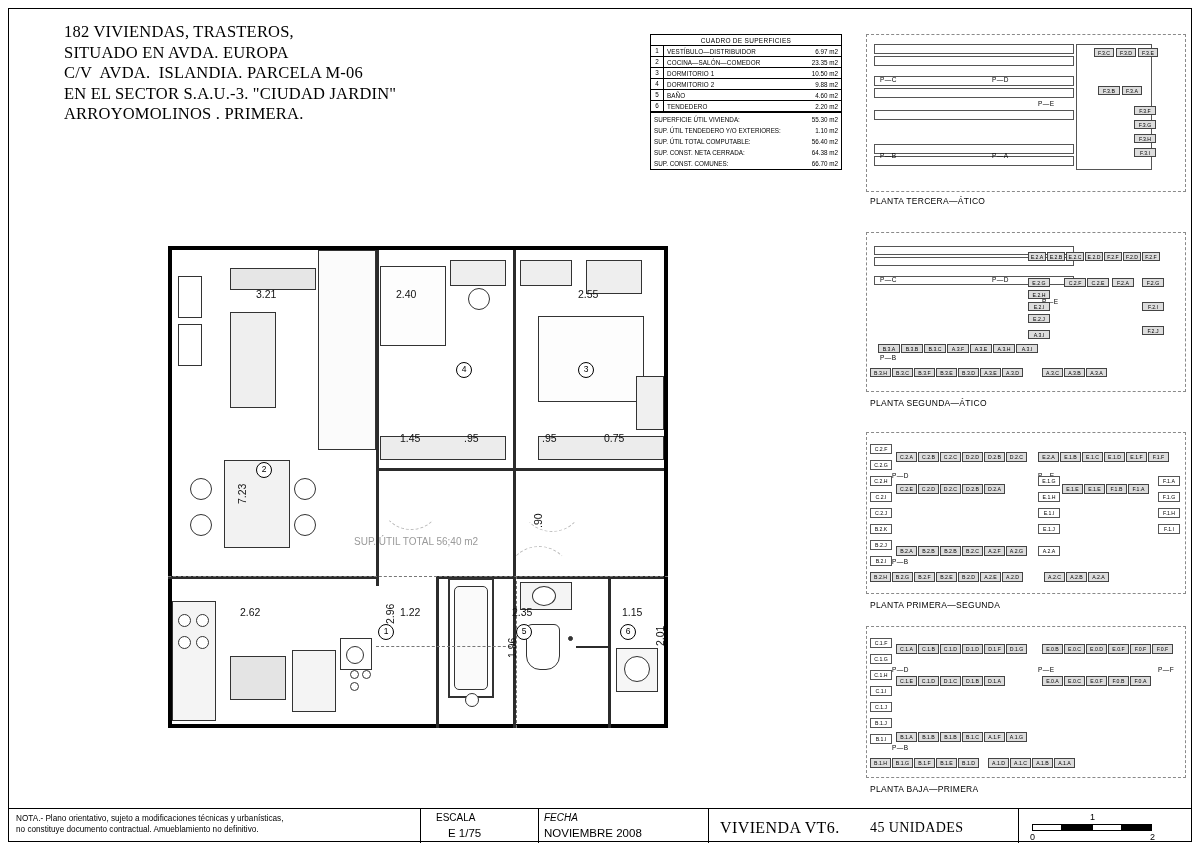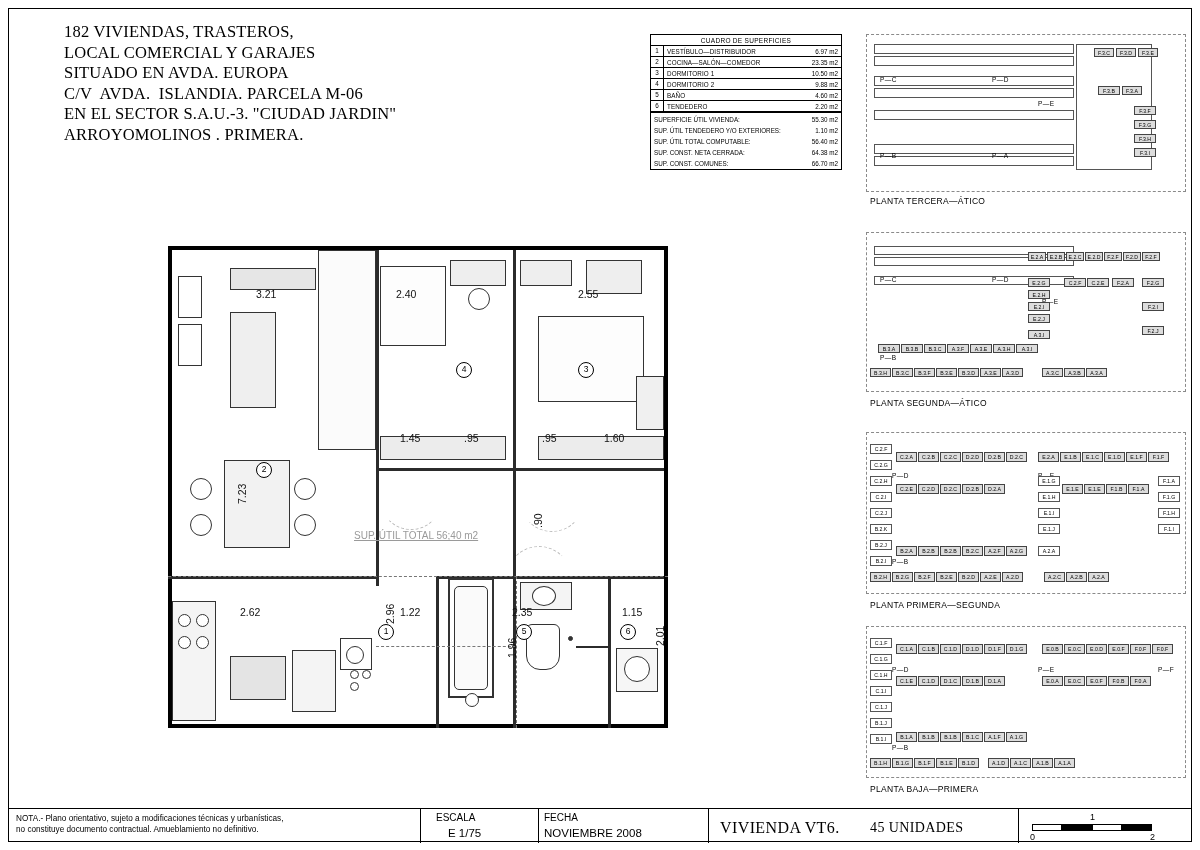--- a/index.html
+++ b/index.html
@@ -58,21 +58,20 @@
   .sb-num{position:absolute;font-size:9px;}
 </style>
 </head>
 <body>
 
 <div class="sheet">
   <div class="frame"></div>
 
   <div class="title-block">
     <div>182 VIVIENDAS, TRASTEROS,</div>
-    <div>LOCAL COMERCIAL Y GARAJES</div>
     <div>SITUADO EN AVDA. EUROPA</div>
     <div>C/V  AVDA.  ISLANDIA. PARCELA M-06</div>
     <div>EN EL SECTOR S.A.U.-3. "CIUDAD JARDIN"</div>
     <div>ARROYOMOLINOS . PRIMERA.</div>
   </div>
 
   <div class="surf-table">
     <div class="surf-title">CUADRO DE SUPERFICIES</div>
     <div class="surf-row">
       <div class="n">1</div>
@@ -201,32 +200,32 @@
     <div class="dashline" style="left:0;top:330px;width:500px;"></div>
     <div class="dashline" style="left:208px;top:400px;width:140px;"></div>
     <div class="dashlinev" style="left:348px;top:330px;height:152px;"></div>
 
     <div class="dim" style="left:88px;top:42px;">3.21</div>
     <div class="dim" style="left:228px;top:42px;">2.40</div>
     <div class="dim" style="left:410px;top:42px;">2.55</div>
     <div class="dim" style="left:232px;top:186px;">1.45</div>
     <div class="dim" style="left:296px;top:186px;">.95</div>
     <div class="dim" style="left:374px;top:186px;">.95</div>
-    <div class="dim" style="left:436px;top:186px;">1.60</div>
+    <div class="dim" style="left:436px;top:186px;">0.75</div>
     <div class="dimv" style="left:68px;top:258px;">7.23</div>
     <div class="dim" style="left:72px;top:360px;">2.62</div>
     <div class="dimv" style="left:216px;top:378px;">2.96</div>
     <div class="dim" style="left:232px;top:360px;">1.22</div>
     <div class="dim" style="left:344px;top:360px;">2.35</div>
     <div class="dimv" style="left:338px;top:412px;">1.96</div>
     <div class="dim" style="left:454px;top:360px;">1.15</div>
     <div class="dimv" style="left:486px;top:400px;">2.01</div>
     <div class="dimv" style="left:364px;top:282px;">.90</div>
 
-    <div class="sup-label" style="left:186px;top:284px;text-decoration:underline;">SUP. ÚTIL TOTAL 56;40 m2</div>
+    <div class="sup-label" style="left:186px;top:290px;">SUP. ÚTIL TOTAL 56;40 m2</div>
 
     <div class="numcirc" style="left:210px;top:378px;">1</div>
     <div class="numcirc" style="left:88px;top:216px;">2</div>
     <div class="numcirc" style="left:410px;top:116px;">3</div>
     <div class="numcirc" style="left:288px;top:116px;">4</div>
     <div class="numcirc" style="left:348px;top:378px;">5</div>
     <div class="numcirc" style="left:452px;top:378px;">6</div>
   </div>
 
   <div class="kp" style="left:866px;top:34px;height:170px;">
@@ -442,21 +441,21 @@
     <div class="bb-note">
       <div>NOTA.- Plano orientativo, sujeto a modificaciones técnicas y  urbanísticas,</div>
       <div>no constituye documento contractual. Amueblamiento no definitivo.</div>
     </div>
     <div class="bb-sep" style="left:412px;"></div>
     <div class="bb-sep" style="left:530px;"></div>
     <div class="bb-sep" style="left:700px;"></div>
     <div class="bb-sep" style="left:1010px;"></div>
     <div class="bb-lbl" style="left:428px;top:3px;">ESCALA</div>
     <div class="bb-val" style="left:440px;top:18px;">E 1/75</div>
-    <div class="bb-lbl" style="left:536px;top:3px;">FECHA</div>
+    <div class="bb-lbl" style="left:536px;top:3px;font-style:italic;">FECHA</div>
     <div class="bb-val" style="left:536px;top:18px;">NOVIEMBRE 2008</div>
     <div class="bb-main" style="left:712px;top:10px;">VIVIENDA VT6.</div>
     <div class="bb-main" style="left:862px;top:11px;font-size:14px;">45 UNIDADES</div>
     <div class="scalebar" style="left:1024px;top:4px;width:150px;height:26px;">
       <div class="sb-num" style="left:58px;top:-1px;">1</div>
       <div class="sb-seg" style="left:0;top:11px;width:30px;background:#fff;"></div>
       <div class="sb-seg" style="left:30px;top:11px;width:30px;background:#000;"></div>
       <div class="sb-seg" style="left:60px;top:11px;width:30px;background:#fff;"></div>
       <div class="sb-seg" style="left:90px;top:11px;width:30px;background:#000;"></div>
       <div class="sb-num" style="left:-2px;top:19px;">0</div>

